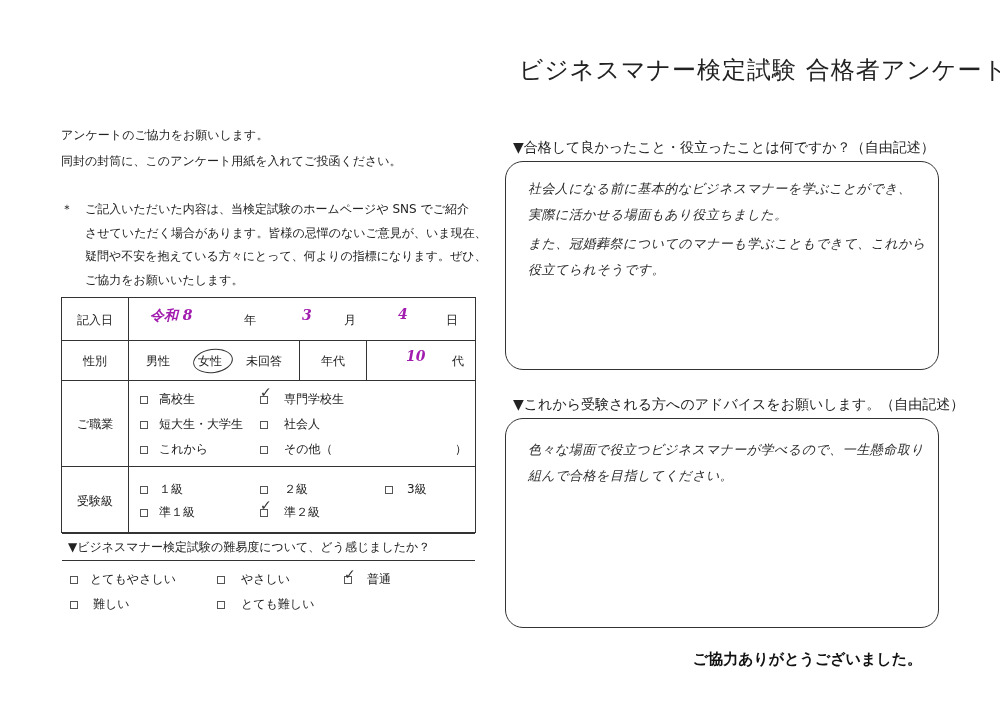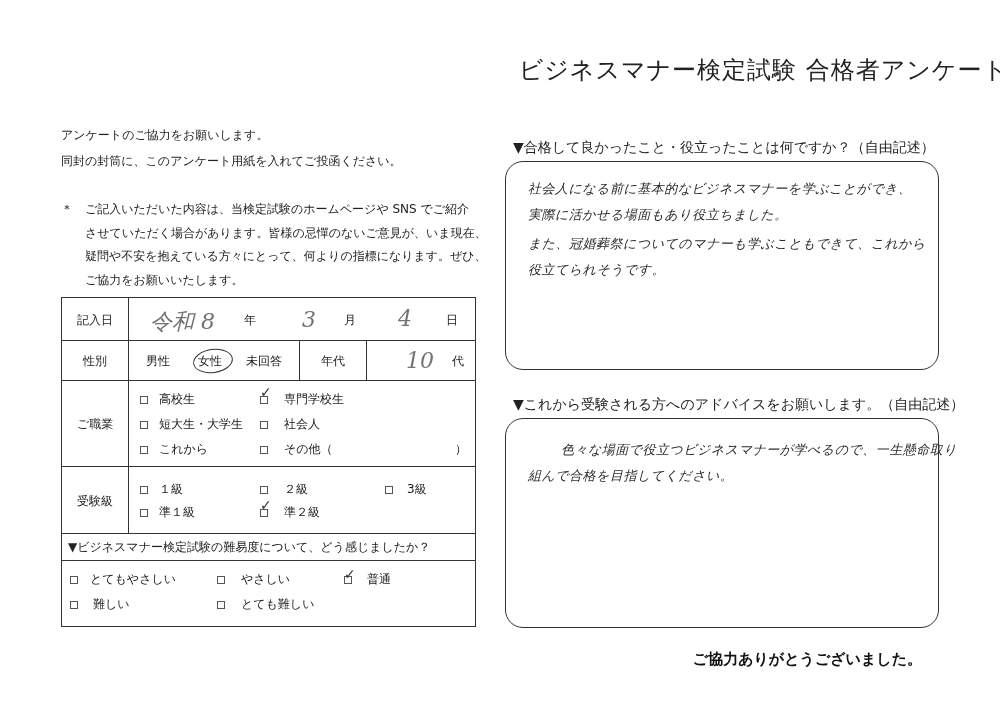--- a/index.html
+++ b/index.html
@@ -7,26 +7,26 @@
          font-family: "DejaVu Sans", "Liberation Sans", sans-serif; color: #222; }
   .abs { position: absolute; }
   .title { left: 8px; width: 1000px; top: 54px; text-align: right; font-size: 24px; letter-spacing: 1px; color: #222; }
   .intro { left: 61px; font-size: 12px; line-height: 20px; color: #222; }
   .note { left: 61px; top: 198px; width: 420px; font-size: 12px; line-height: 23.5px; }
   .note .star { position: absolute; left: 0; top: 0; }
   .note .body { position: absolute; left: 24px; top: 0; width: 400px; }
   .note .body div { white-space: nowrap; }
 
   
-  .tbl { left: 61px; top: 297px; width: 415px; height: 330px; border: 1.5px solid #333; box-sizing: border-box; }
+  .tbl { left: 61px; top: 297px; width: 415px; height: 236px; border: 1.5px solid #333; box-sizing: border-box; }
   .hline { position: absolute; left: 0; right: 0; height: 0; border-top: 1.2px solid #333; }
   .vline { position: absolute; width: 0; border-left: 1.2px solid #333; }
   .cell-label { position: absolute; left: 0; width: 66px; text-align: center; font-size: 12px; }
   .txt { position: absolute; font-size: 12px; white-space: nowrap; }
-  .hand { position: absolute; font-family: "DejaVu Serif", serif; font-style: italic; font-size: 22px; color: #737373; white-space: nowrap; }
+  .hand { position: absolute; font-family: "DejaVu Serif", serif; font-style: italic; font-size: 14px; color: #a21caf; white-space: nowrap; font-weight: bold; }
   .cb { position: absolute; width: 8px; height: 8px; border: 1px solid #555; box-sizing: border-box; }
   .tick { position: absolute; font-size: 14px; color: #333; font-family: "DejaVu Sans", sans-serif; }
   .circle { position: absolute; border: 1.3px solid #333; border-radius: 50%; transform: rotate(-8deg); }
 
   
   .qhead { font-size: 14px; white-space: nowrap; }
   .rbox { border: 1.5px solid #333; border-radius: 18px; box-sizing: border-box; }
   .handline { position: absolute; font-family: "DejaVu Serif", serif; font-style: italic; font-size: 13px; color: #2a2a2a; white-space: nowrap; letter-spacing: 0.5px; }
   .thanks { right: 78px; top: 650px; font-size: 15px; font-weight: bold; color: #111; }
 </style>
@@ -124,17 +124,17 @@
 <div class="abs qhead" style="left:513px; top:139px;">▼合格して良かったこと・役立ったことは何ですか？（自由記述）</div>
 <div class="abs rbox" style="left:505px; top:161px; width:434px; height:209px;padding-left:32px;">
   <div class="handline" style="left:22px; top:18px;">社会人になる前に基本的なビジネスマナーを学ぶことができ、</div>
   <div class="handline" style="left:22px; top:44px;">実際に活かせる場面もあり役立ちました。</div>
   <div class="handline" style="left:22px; top:73px;">また、冠婚葬祭についてのマナーも学ぶこともできて、これから</div>
   <div class="handline" style="left:22px; top:99px;">役立てられそうです。</div>
 </div>
 
 <div class="abs qhead" style="left:513px; top:396px;">▼これから受験される方へのアドバイスをお願いします。（自由記述）</div>
 <div class="abs rbox" style="left:505px; top:418px; width:434px; height:210px;">
-  <div class="handline" style="left:22px; top:22px;margin-left:33px;">色々な場面で役立つビジネスマナーが学べるので、一生懸命取り</div>
+  <div class="handline" style="left:22px; top:22px;">色々な場面で役立つビジネスマナーが学べるので、一生懸命取り</div>
   <div class="handline" style="left:22px; top:48px;">組んで合格を目指してください。</div>
 </div>
 
 <div class="abs thanks">ご協力ありがとうございました。</div>
 
 </body></html>

